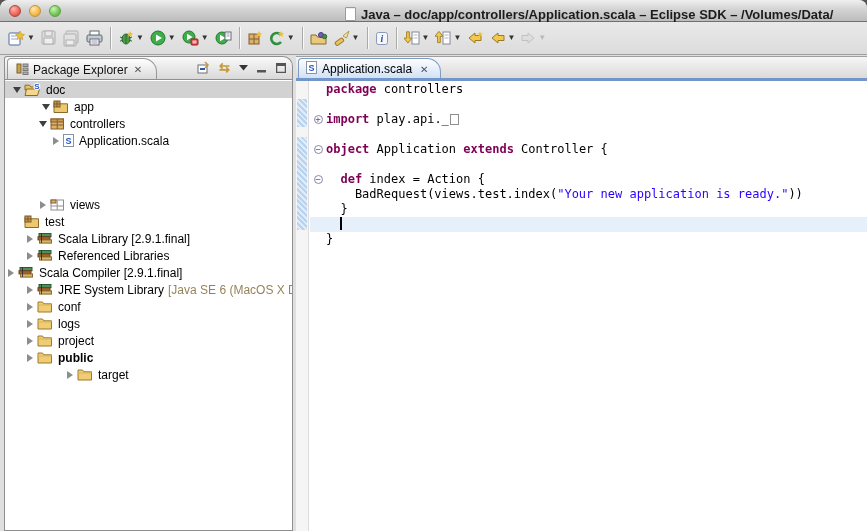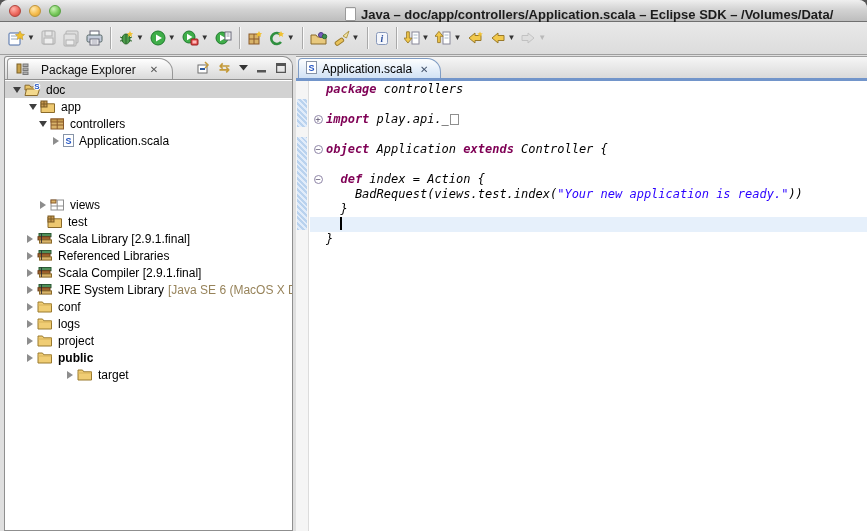--- a/index.html
+++ b/index.html
@@ -32,21 +32,21 @@
   .tbtn.disabled{opacity:.45;filter:grayscale(1);}
   .tbtn.disabled .dd{color:#888;}
 
   
   .main{position:absolute;top:56px;left:0;right:0;bottom:0;background:#dfdfdf;}
 
   
   .explorer{position:absolute;left:4px;top:0;width:289px;bottom:0;}
   .vheader{position:relative;height:23px;background:linear-gradient(#fafafa,#d9d9d9);
     border:1px solid #8f8f8f;border-bottom:none;border-radius:3px 10px 0 0;}
-  .vtab{position:absolute;left:2px;top:1px;height:22px;display:flex;align-items:center;gap:12px;padding:0 14px 0 8px;
+  .vtab{position:absolute;left:2px;top:1px;height:22px;display:flex;align-items:center;gap:4px;padding:0 14px 0 8px;
     background:linear-gradient(#ffffff,#d8d8d8);border:1px solid #979797;border-bottom:none;
     border-radius:4px 14px 0 0;font-size:12px;color:#111;}
   .vtab .vclose{font-size:10px;color:#555;margin-left:2px;}
   .vactions{position:absolute;right:6px;top:3px;display:flex;align-items:center;gap:9px;}
   .vactions .ic{display:flex;align-items:center;justify-content:center;}
   .tree{position:absolute;left:0;right:0;top:23px;bottom:0;background:#fff;border:1px solid #8f8f8f;
     overflow:hidden;padding-top:1px;}
   .trow{height:17px;display:flex;align-items:center;font-size:12px;color:#000;white-space:nowrap;}
   .trow.sel{background:#d2d2d2;}
   .arrowslot{width:12px;flex:0 0 auto;display:flex;align-items:center;justify-content:center;}
@@ -58,21 +58,21 @@
 
   
   .editor{position:absolute;left:296px;top:0;right:0;bottom:0;}
   .tabbar{position:absolute;top:0;left:0;right:0;height:22px;
     background:linear-gradient(#f6f6f6,#dadada);border-top:1px solid #9f9f9f;}
   .etab{position:absolute;left:2px;top:1px;height:21px;display:flex;align-items:center;gap:5px;padding:0 12px 0 7px;
     background:linear-gradient(#fdfeff,#cfe0f4);border:1px solid #7f9cc4;border-bottom:none;
     border-radius:4px 14px 0 0;font-size:12px;color:#000;}
   .etab .eclose{font-size:10px;color:#44536b;margin-left:3px;}
   .accent{position:absolute;top:22px;left:0;right:0;height:3px;background:#7295ca;}
-  .ebody{position:absolute;top:25px;left:0;right:0;bottom:0;background:#fff;overflow:hidden;font-style:italic;}
+  .ebody{position:absolute;top:25px;left:0;right:0;bottom:0;background:#fff;overflow:hidden;}
   .ruler{position:absolute;left:0;top:0;bottom:0;width:13px;background:#f5f5f5;border-right:1px solid #dcdcdc;}
   .rseg{position:absolute;left:1px;width:10px;
     background:repeating-linear-gradient(45deg,#b9d2ee 0 2px,#e1ecfa 2px 4px);}
   .codearea{position:absolute;left:14px;top:0;right:0;bottom:0;font-family:"DejaVu Sans Mono",monospace;
     font-size:12px;line-height:15px;padding-top:1px;}
   .cline{height:15px;display:flex;align-items:center;white-space:pre;}
   .cline.cur{background:#e6f0fb;}
   .foldslot{width:16px;flex:0 0 auto;display:flex;align-items:center;justify-content:center;}
   .fmark{width:9px;height:9px;border:1px solid #8f86a8;border-radius:50%;background:#fff;
     font-size:9px;line-height:7px;text-align:center;color:#5c5470;font-family:"DejaVu Sans Mono",monospace;}
@@ -334,21 +334,21 @@
             </span>
             <span class="ticon">
               <svg width="17" height="14">
                 <path d="M1 4 v-1.8 h4.5 l1.3 1.8 H14 v3 H1 Z" fill="#e8c468" stroke="#8a6a2a"></path>
                 <path d="M2.5 6 H15.5 L13.5 12.5 H1 Z" fill="#f3d88c" stroke="#8a6a2a"></path>
                 <text x="13" y="6" text-anchor="middle" font-size="8" font-weight="bold" fill="#2456c4" font-family="Liberation Sans,sans-serif" stroke="#fff" stroke-width="2" paint-order="stroke">S</text>
               </svg>
             </span>
             <span class="tlabel">doc</span>
           </div>
-          <div class="trow" style="padding-left: 22px;">
+          <div class="trow" style="padding-left: 35px;">
             <span class="arrowslot">
               <span class="arr-exp"></span>
             </span>
             <span class="ticon">
               <svg width="16" height="14">
                 <path d="M1 3.5 v-1.5 h4.5 l1.3 1.8 H14.5 V12.5 H1 Z" fill="#edc870" stroke="#8a6a2a"></path>
                 <rect x="1" y="1" width="6" height="6" fill="#c89a52" stroke="#7a5a22"></rect>
                 <line x1="4" y1="1" x2="4" y2="7" stroke="#7a5a22"></line>
                 <line x1="1" y1="4" x2="7" y2="4" stroke="#7a5a22"></line>
               </svg>
@@ -388,21 +388,21 @@
             <span class="ticon">
               <svg width="15" height="13">
                 <rect x="1" y="2" width="12.5" height="10" fill="#fff" stroke="#8f8f8f"></rect>
                 <rect x="1" y="2" width="5" height="3" fill="#d9b36a" stroke="#8a5a2a"></rect>
                 <line x1="7.2" y1="2" x2="7.2" y2="12" stroke="#8f8f8f"></line>
                 <line x1="1" y1="8" x2="13.5" y2="8" stroke="#8f8f8f"></line>
               </svg>
             </span>
             <span class="tlabel">views</span>
           </div>
-          <div class="trow" style="padding-left: 29px;">
+          <div class="trow" style="padding-left: 6px;">
             <span class="arrowslot"></span>
             <span class="ticon">
               <svg width="16" height="14">
                 <path d="M1 3.5 v-1.5 h4.5 l1.3 1.8 H14.5 V12.5 H1 Z" fill="#edc870" stroke="#8a6a2a"></path>
                 <rect x="1" y="1" width="6" height="6" fill="#c89a52" stroke="#7a5a22"></rect>
                 <line x1="4" y1="1" x2="4" y2="7" stroke="#7a5a22"></line>
                 <line x1="1" y1="4" x2="7" y2="4" stroke="#7a5a22"></line>
               </svg>
             </span>
             <span class="tlabel">test</span>
@@ -428,21 +428,21 @@
             <span class="ticon">
               <svg width="16" height="13">
                 <rect x="2" y="1.5" width="12" height="3.2" fill="#4e8f5a" stroke="#2a5a34"></rect>
                 <rect x="1" y="4.7" width="12" height="3.2" fill="#a0622d" stroke="#6a3e1a"></rect>
                 <rect x="2.5" y="7.9" width="12" height="3.2" fill="#d8b36a" stroke="#8a6a2a"></rect>
                 <line x1="4.5" y1="1.5" x2="4.5" y2="11" stroke="#223" stroke-width=".8"></line>
               </svg>
             </span>
             <span class="tlabel">Referenced Libraries</span>
           </div>
-          <div class="trow" style="padding-left: 19px;">
+          <div class="trow" style="">
             <span class="arrowslot">
               <span class="arr-col"></span>
             </span>
             <span class="ticon">
               <svg width="16" height="13">
                 <rect x="2" y="1.5" width="12" height="3.2" fill="#4e8f5a" stroke="#2a5a34"></rect>
                 <rect x="1" y="4.7" width="12" height="3.2" fill="#a0622d" stroke="#6a3e1a"></rect>
                 <rect x="2.5" y="7.9" width="12" height="3.2" fill="#d8b36a" stroke="#8a6a2a"></rect>
                 <line x1="4.5" y1="1.5" x2="4.5" y2="11" stroke="#223" stroke-width=".8"></line>
               </svg>

